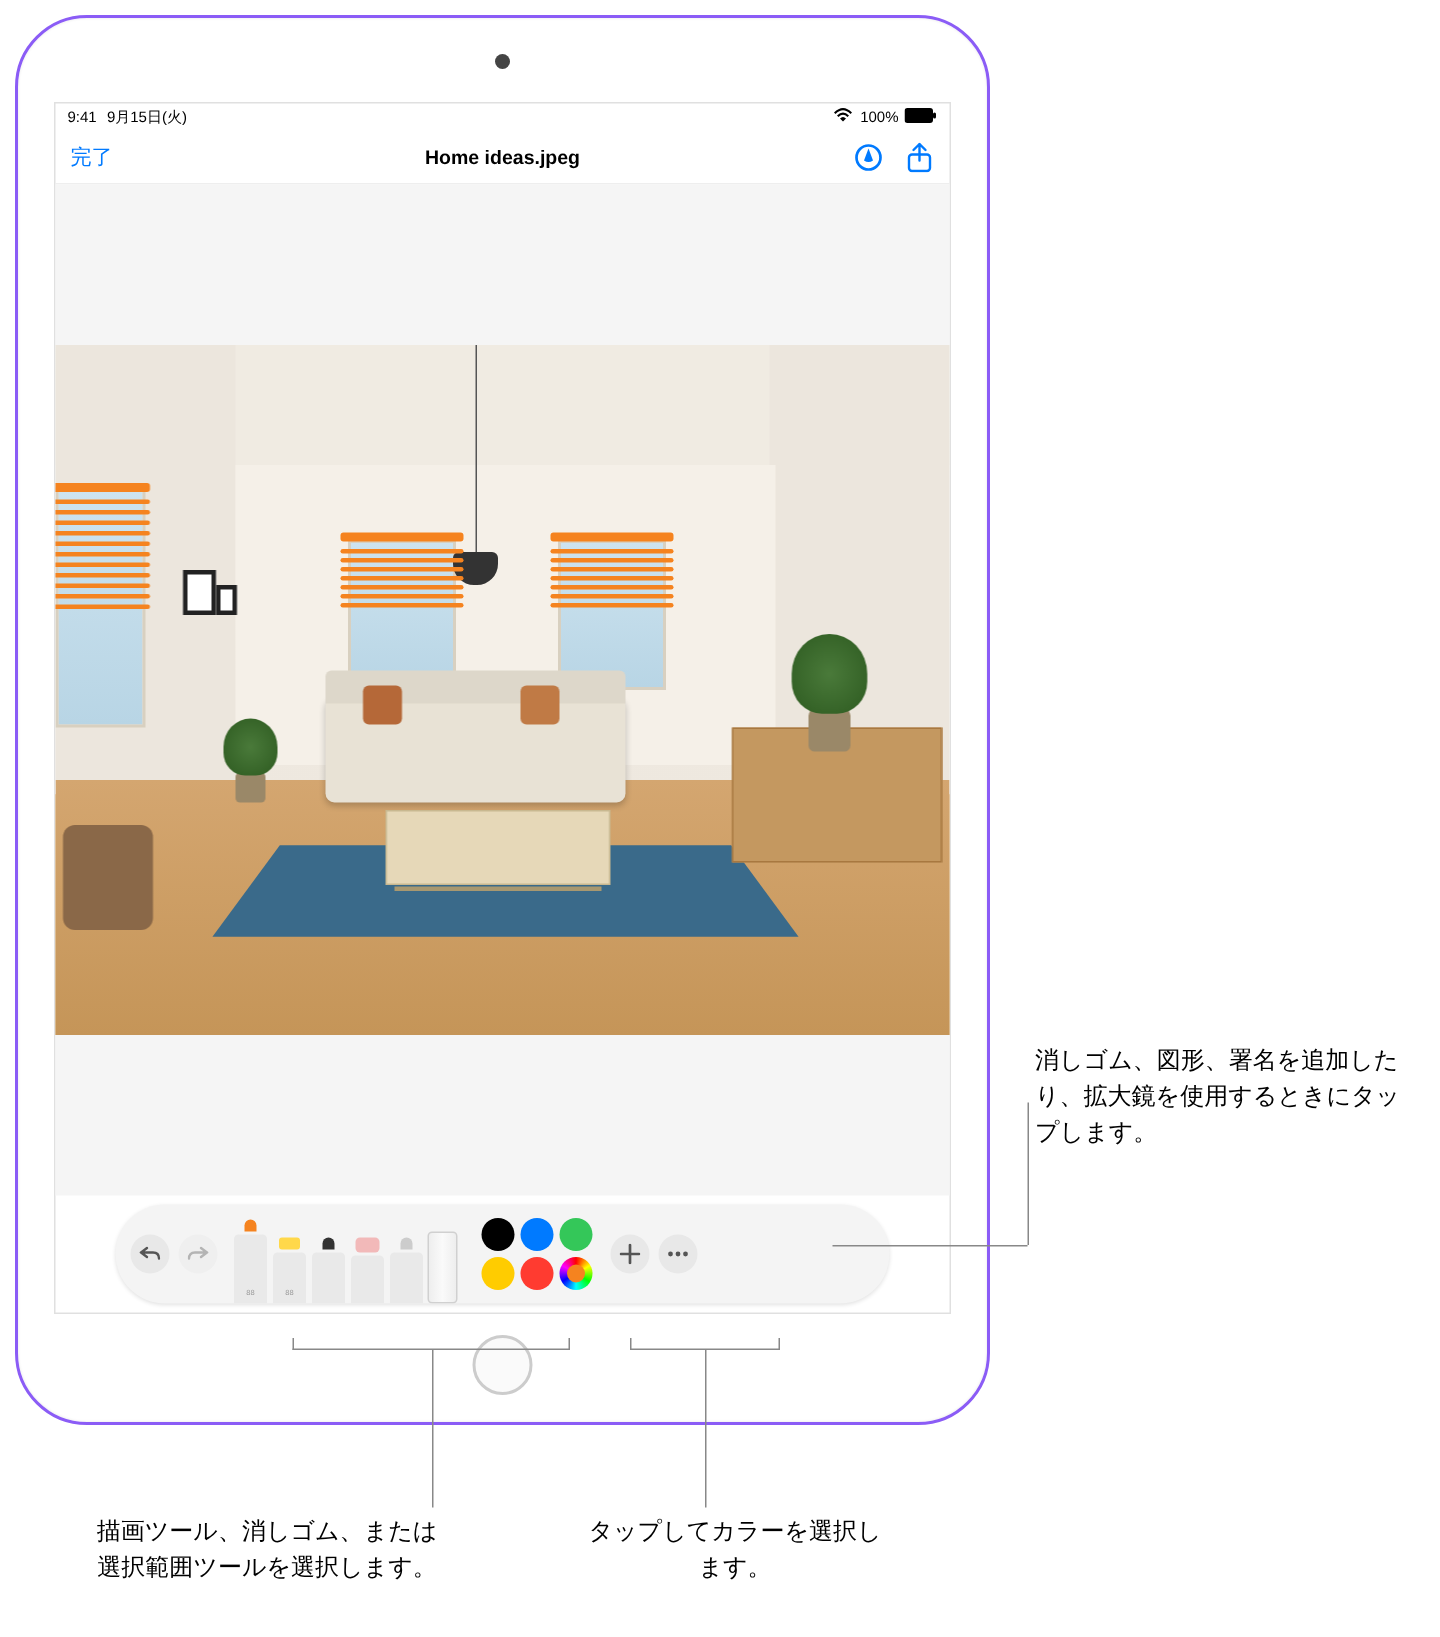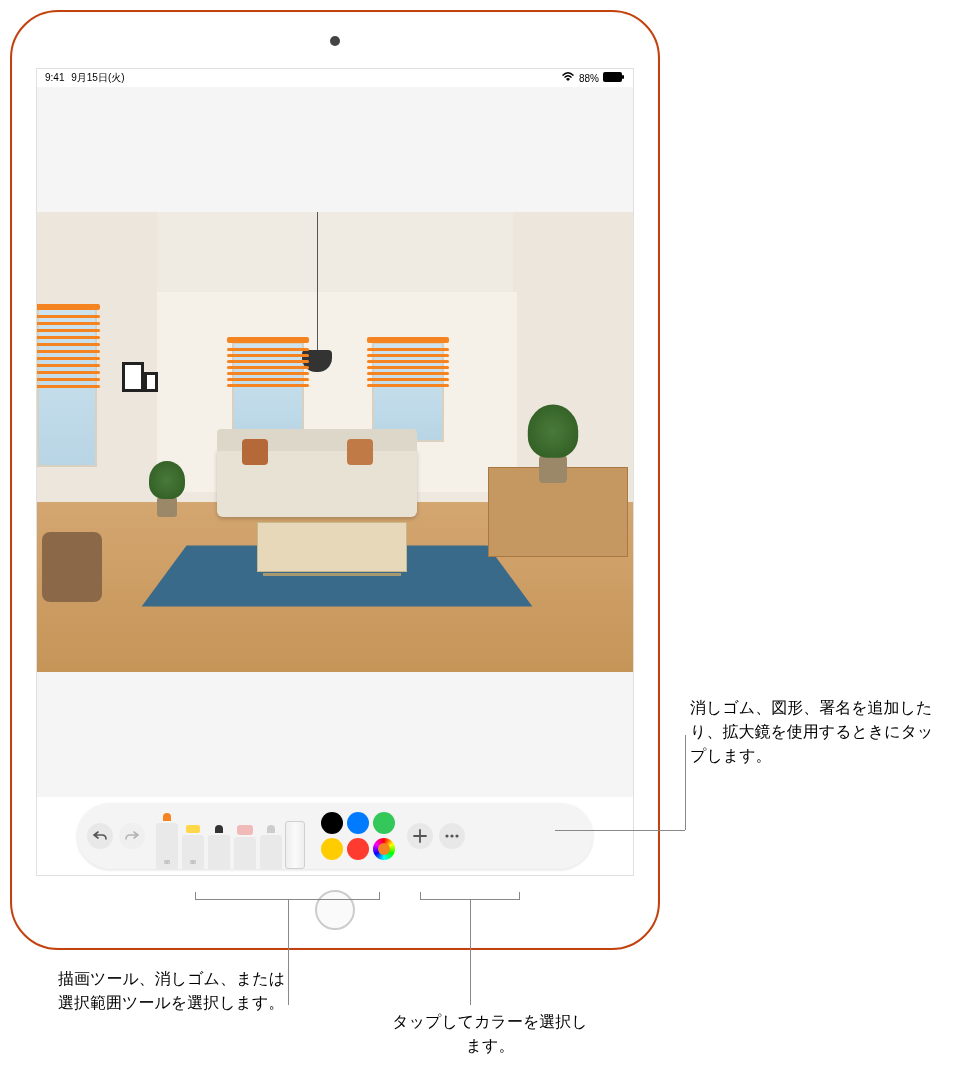--- a/index.html
+++ b/index.html
@@ -9,21 +9,21 @@
   background: #fff;
   font-family: -apple-system, "Helvetica Neue", Arial, sans-serif;
   position: relative;
 }
 .ipad {
   position: absolute;
   left: 10px;
   top: 10px;
   width: 650px;
   height: 940px;
-  border: 2px solid #c2410c;
+  border: 2px solid #8b5cf6;
   border-radius: 48px;
   background: #fff;
   box-shadow: inset 0 0 2px rgba(0,0,0,.1);
 }
 .camera {
   position: absolute;
   top: 24px;
   left: 50%;
   transform: translateX(-50%);
   width: 10px; height: 10px;
@@ -215,30 +215,50 @@
       <div>
         <span>9:41</span>
         <span style="margin-left:4px;">9月15日(火)</span>
       </div>
       <div class="status-right">
         <span class="wifi-icon">
           <svg width="14" height="10" viewBox="0 0 14 10">
               <path d="M7 9 L5 7 Q7 5 9 7 Z M3 5 Q7 1 11 5 L10 6 Q7 3 4 6 Z M1 3 Q7 -3 13 3 L12 4 Q7 -1 2 4 Z" fill="#000"></path>
             </svg>
         </span>
-        <span>88%</span>
+        <span>100%</span>
         <span class="battery-icon">
           <svg width="22" height="10" viewBox="0 0 22 10">
               <rect x="0" y="0" width="19" height="10" rx="2" fill="#000"></rect>
               <rect x="19" y="3" width="2" height="4" rx="1" fill="#000"></rect>
             </svg>
         </span>
       </div>
     </div>
 
+    <div class="nav-bar">
+      <div class="nav-left">
+        <span class="nav-btn">完了</span>
+      </div>
+      <div class="nav-title">Home ideas.jpeg</div>
+      <div class="nav-right">
+        <span class="icon-btn">
+          <svg width="20" height="20" viewBox="0 0 20 20">
+              <circle cx="10" cy="10" r="8" fill="none" stroke="#007aff" stroke-width="1.8"></circle>
+              <path d="M10 4 L13 12 Q10 14 7 12 Z" fill="#007aff"></path>
+            </svg>
+        </span>
+        <span class="icon-btn">
+          <svg width="18" height="20" viewBox="0 0 18 20">
+              <path d="M9 1 L5 5 M9 1 L13 5 M9 1 V12" stroke="#007aff" stroke-width="1.6" fill="none" stroke-linecap="round"></path>
+              <rect x="2" y="8" width="14" height="11" rx="2" fill="none" stroke="#007aff" stroke-width="1.6"></rect>
+            </svg>
+        </span>
+      </div>
+    </div>
 
     <div class="content">
       <div class="photo">
         <div class="ceiling"></div>
         <div class="left-wall"></div>
           <div class="right-wall"></div>
         <div class="back-wall"></div>
         <div class="floor"></div>
         <div class="window w1"></div>
           <div class="window w2"></div>
@@ -361,15 +381,15 @@
 </div>
 
 <div class="callout right" style="left:690px; top:696px; width:255px;">消しゴム、図形、署名を追加したり、拡大鏡を使用するときにタップします。</div>
 <div class="lead" style="left:555px; top:830px; width:130px; border-top:1px solid #888;"></div>
 <div class="vline" style="left:685px; top:735px; height:95px;"></div>
 
 <div class="callout bottom" style="left:390px; top:1010px; width:200px;">タップしてカラーを選択します。</div>
 <div class="bracket" style="left:420px; top:892px; width:100px;"></div>
 <div class="vline" style="left:470px; top:900px; height:105px;"></div>
 
-<div class="callout bottom" style="left:58px; top:967px; width:240px; text-align:left;">描画ツール、消しゴム、または選択範囲ツールを選択します。</div>
+<div class="callout bottom" style="left:58px; top:1010px; width:240px; text-align:center;">描画ツール、消しゴム、または選択範囲ツールを選択します。</div>
 <div class="bracket" style="left:195px; top:892px; width:185px;"></div>
 <div class="vline" style="left:288px; top:900px; height:105px;"></div>
 
 </body></html>

